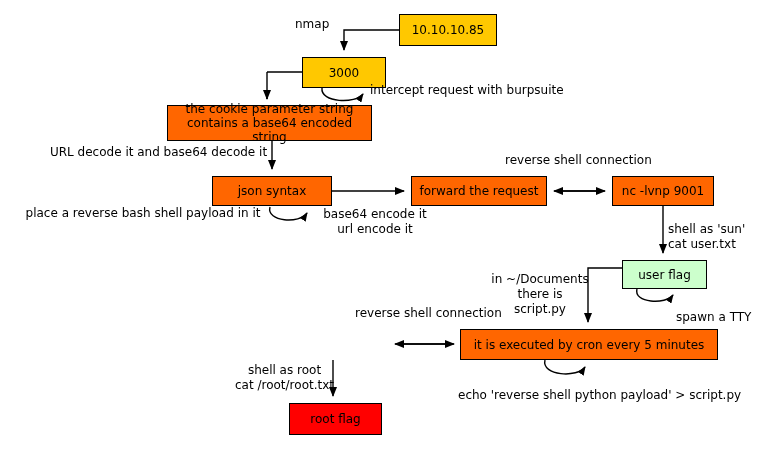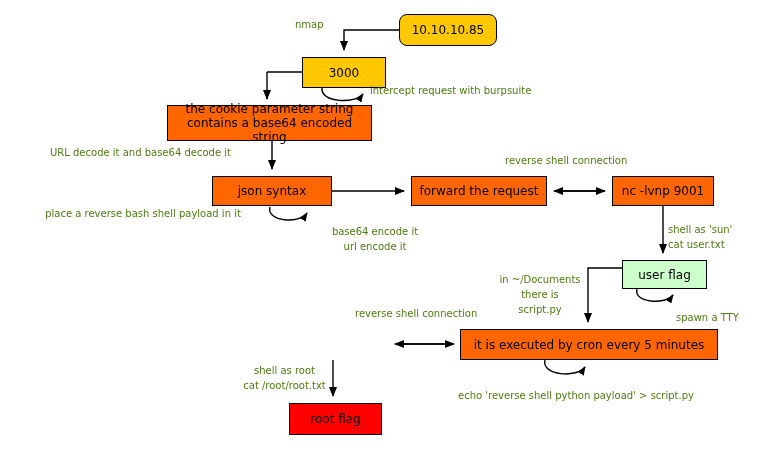--- a/index.html
+++ b/index.html
@@ -24,22 +24,22 @@
     line-height: 14px;
     display: flex;
     align-items: center;
     justify-content: center;
     text-align: center;
     white-space: pre-line;
     padding: 0 6px;
   }
   .label {
     position: absolute;
-    color: #4d7c0f;
-    font-size: 10px;
+    color: #000000;
+    font-size: 12px;
     line-height: 15px;
     white-space: pre-line;
   }
   .label.center { text-align: center; }
   svg.edges {
     position: absolute;
     left: 0;
     top: 0;
     width: 771px;
     height: 450px;
@@ -113,36 +113,36 @@
     <g>
       <path d="M401,344 L454,344" fill="none" stroke="#000" stroke-width="1.4" marker-end="url(#ah)"></path>
       <path d="M447,344 L395,344" fill="none" stroke="#000" stroke-width="1.4" marker-end="url(#ah)"></path>
     </g>
 
     <g>
       <path d="M333,360 L333,396" fill="none" stroke="#000" stroke-width="1.4" marker-end="url(#ah)"></path>
     </g>
   </svg>
 
-  <div class="node" style="left: 399px; top: 14px; width: 98px; height: 32px; background: rgb(255, 200, 0); border-radius: 8px;">10.10.10.85</div>
+  <div class="node" style="left: 399px; top: 14px; width: 98px; height: 32px; background: rgb(255, 200, 0);">10.10.10.85</div>
   <div class="node" style="left: 302px; top: 57px; width: 84px; height: 31px; background: rgb(255, 200, 0);">3000</div>
   <div class="node" style="left: 167px; top: 105px; width: 205px; height: 36px; background: rgb(255, 102, 0);">the cookie parameter string
 contains a base64 encoded string</div>
   <div class="node" style="left: 411px; top: 176px; width: 136px; height: 30px; background: rgb(255, 102, 0);">forward the request</div>
   <div class="node" style="left: 212px; top: 176px; width: 120px; height: 30px; background: rgb(255, 102, 0);">json syntax</div>
   <div class="node" style="left: 612px; top: 176px; width: 102px; height: 30px; background: rgb(255, 102, 0);">nc -lvnp 9001</div>
   <div class="node" style="left: 622px; top: 260px; width: 85px; height: 29px; background: rgb(204, 255, 204);">user flag</div>
   <div class="node" style="left: 460px; top: 329px; width: 258px; height: 31px; background: rgb(255, 102, 0);">it is executed by cron every 5 minutes</div>
   <div class="node" style="left: 289px; top: 403px; width: 93px; height: 32px; background: rgb(255, 0, 0);">root flag</div>
 
   <div class="label" style="left: 295px; top: 17px; width: 70px;">nmap</div>
   <div class="label" style="left: 370px; top: 83px; width: 210px;">intercept request with burpsuite</div>
   <div class="label" style="left: 50px; top: 145px; width: 230px;">URL decode it and base64 decode it</div>
   <div class="label" style="left: 18px; top: 206px; width: 250px; text-align: center;">place a reverse bash shell payload in it</div>
-  <div class="label center" style="left: 315px; top: 224px; width: 120px;">base64 encode it
+  <div class="label center" style="left: 315px; top: 207px; width: 120px;">base64 encode it
 url encode it</div>
   <div class="label" style="left: 505px; top: 153px; width: 160px;">reverse shell connection</div>
   <div class="label" style="left: 668px; top: 222px; width: 100px;">shell as 'sun'
 cat user.txt</div>
   <div class="label" style="left: 676px; top: 297px; width: 90px; margin-top: 13px;">spawn a TTY</div>
   <div class="label center" style="left: 485px; top: 272px; width: 110px;">in ~/Documents
 there is
 script.py</div>
   <div class="label" style="left: 355px; top: 306px; width: 160px;">reverse shell connection</div>
   <div class="label center" style="left: 222px; top: 363px; width: 125px;">shell as root

